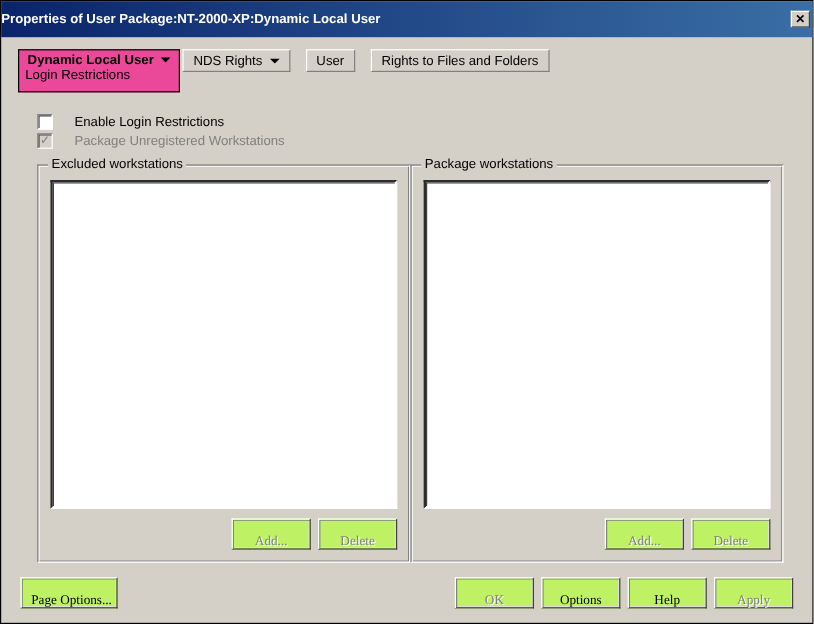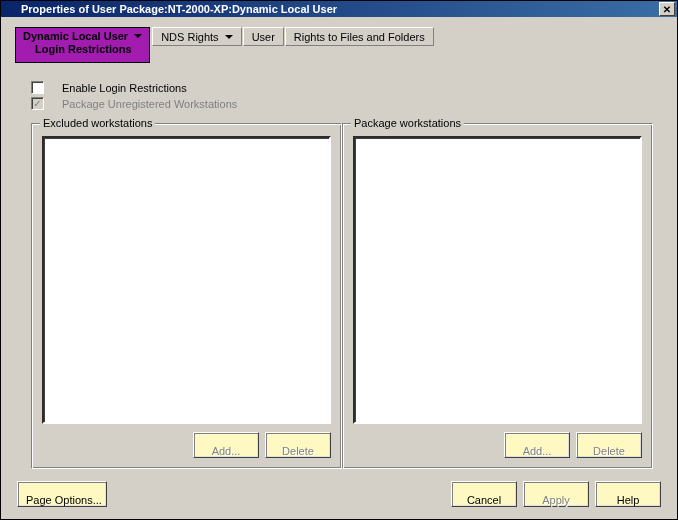--- a/index.html
+++ b/index.html
@@ -14,26 +14,26 @@
   }
   .window {
     width: 678px;
     height: 520px;
     border: 1px solid #000;
     background: #d4d0c8;
     display: flex;
     flex-direction: column;
   }
   .titlebar {
-    height: 16px;
+    height: 30px;
     background: linear-gradient(to right, #0a246a, #3a6ea5);
     color: #fff;
     display: flex;
     align-items: center;
-    padding: 0 2px 0 20px;
+    padding: 0 2px 0 0;
     font-weight: bold;
   }
   .title-text { flex: 1; white-space: nowrap; overflow: hidden; }
   .close-btn {
     width: 16px; height: 14px;
     background: #d4d0c8;
     border: 1px solid #fff;
     border-right-color: #404040;
     border-bottom-color: #404040;
     display: flex;
@@ -55,48 +55,47 @@
   .tabs-row {
     display: flex;
     gap: 0;
     height: 36px;
     margin-left: 4px;
   }
   .tab-group {
     border: 1px solid #000;
     display: inline-flex;
     flex-direction: column;
-    background: #a21caf;
+    background: #ec4899;
     margin-right: 2px;
     padding: 1px;
     height: 36px;
     min-width: 130px;
   }
   .tab-group .tab-main {
     font-weight: bold;
     padding: 1px 6px;
     display: flex;
     align-items: center;
     justify-content: space-between;
     gap: 6px;
   }
   .tab-group .tab-sub {
-    padding: 0 6px 1px 18px;
-    font-weight: bold;
+    padding: 0 6px 1px 4px;
   }
   .tab-simple {
     border: 1px solid #808080;
     border-left-color: #fff;
     border-top-color: #fff;
     padding: 2px 8px;
     display: flex;
     align-items: center;
     gap: 6px;
     height: 19px;
-    margin-right: 1px;
+    margin-right: 13px;
     cursor: pointer;
   }
   .drop-icon {
     width: 0; height: 0;
     border-left: 4px solid transparent;
     border-right: 4px solid transparent;
     border-top: 4px solid #000;
     display: inline-block;
   }
   .content {
@@ -163,24 +162,24 @@
     display: flex;
     gap: 6px;
     justify-content: flex-end;
   }
   .btn {
     min-width: 66px;
     height: 22px;
     border: 1px solid #404040;
     border-top-color: #fff;
     border-left-color: #fff;
-    background: #fef9c3;
+    background: #bef264;
     box-shadow: 1px 1px 0 #808080 inset, -1px -1px 0 #dfdfdf inset;
     padding: 12px 4px;
-    font-family: Liberation Sans, sans-serif;
+    font-family: Liberation Serif, serif;
     font-size: 11px;
     text-align: center;
     cursor: pointer;
   }
   .btn.disabled { color: #808080; text-shadow: 1px 1px 0 #fff; cursor: default; }
   .two-cols {
     display: flex;
     flex: 1;
     margin-top: 10px;
     margin-left: 6px;
@@ -264,19 +263,20 @@
           </div>
         </div>
 
       </div>
 
     </div>
 
     <div class="footer">
       <button class="btn page-options">Page Options...</button>
       <div class="spacer"></div>
-      <button class="btn">Cancel</button>
+      <button class="btn disabled">OK</button>
+      <button class="btn">Options</button>
+      <button class="btn">Help</button>
       <button class="btn disabled">Apply</button>
-      <button class="btn">Help</button>
     </div>
 
   </div>
 </div>
 
 </body></html>

